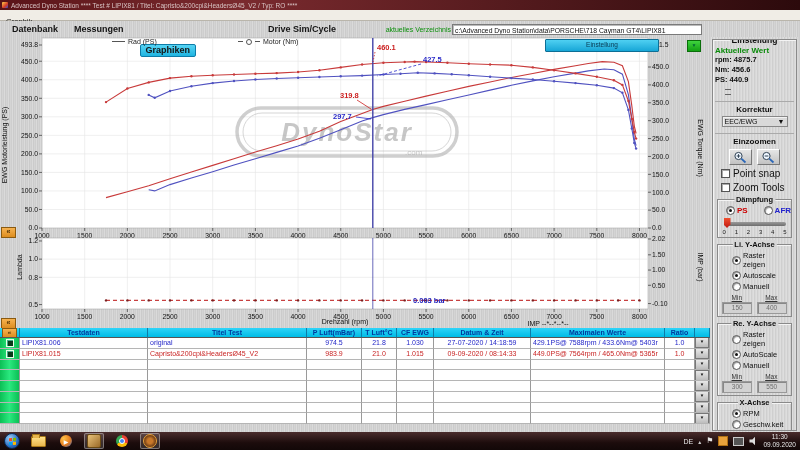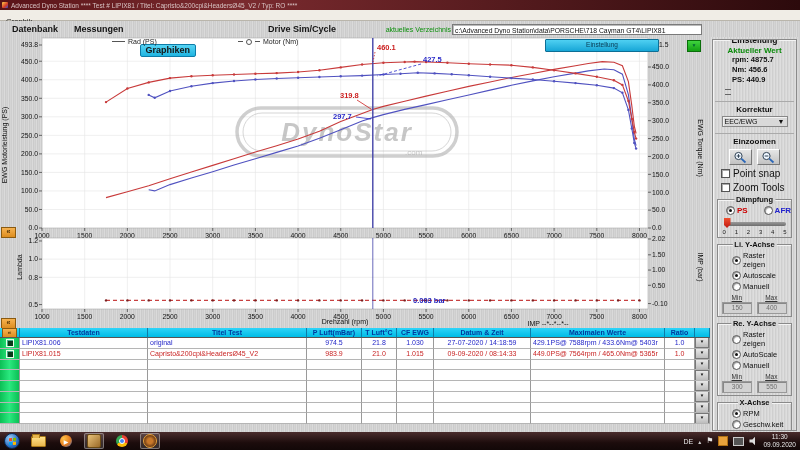--- a/index.html
+++ b/index.html
@@ -40,22 +40,22 @@
   .collapse-btn{position:absolute;width:13px;height:9px;background:linear-gradient(#f6b250,#dd8d1f);border:1px solid #8a5a10;
     font-size:7px;font-weight:bold;color:#4a2c00;text-align:center;line-height:8px;}
   
   .panel{position:absolute;left:711px;top:16px;width:87px;height:395px;
     background:repeating-linear-gradient(90deg,#dedede 0 1px,#cfcfcf 1px 2px,#d8d8d8 2px 3px);box-sizing:border-box;}
   .gbox{position:relative;border:1px solid #8a8a8a;box-shadow:1px 1px 0 #f4f4f4 inset;margin:6px 2px 0 2px;padding:4px 2px 2px 2px;}
   .gbox.outer{position:absolute;inset:2px 1px 1px 1px;margin:0;padding:6px 2px 2px 2px;overflow:hidden;}
   .gtitle{position:absolute;top:-5px;left:50%;transform:translateX(-50%);background:#d6d6d6;padding:0 2px;
     font-size:7.5px;font-weight:bold;color:#111;white-space:nowrap;}
   .gtitle.big{font-size:8.5px;}
-  .green-h{font-size:8px;font-weight:bold;color:#0a8a0a;text-align:center;}
-  .val{font-size:7.5px;font-weight:bold;color:#111;padding-left:17px;line-height:10px;}
+  .green-h{font-size:8px;font-weight:bold;color:#0a8a0a;}
+  .val{font-size:7.5px;font-weight:bold;color:#111;padding-left:0;line-height:10px;}
   .dash-ph{width:6px;height:1px;background:#666;margin:4px 0 0 10px;}
   .sec-h{font-size:8px;font-weight:bold;color:#111;text-align:center;margin-top:6px;border-top:1px solid #aaa;padding-top:3px;}
   .dropdown{width:66px;height:11px;margin:2px auto 0 auto;background:#d9d9d9;border:1px solid #888;
     box-shadow:inset 1px 1px 0 #f2f2f2;display:flex;align-items:center;justify-content:space-between;padding:0 2px;box-sizing:border-box;}
   .dropdown span{font-size:7px;color:#111;}
   .dd-arrow{font-size:5px;color:#222;}
   .zoom-btns{display:flex;justify-content:center;gap:5px;margin-top:3px;}
   .zbtn{width:23px;height:16px;background:linear-gradient(#e6e6e6,#c2c2c2);border:1px solid #777;
     border-top-color:#fff;border-left-color:#fff;display:flex;align-items:center;justify-content:center;padding:0;}
   .chk{display:flex;align-items:center;gap:3px;margin:3px 0 0 6px;}

